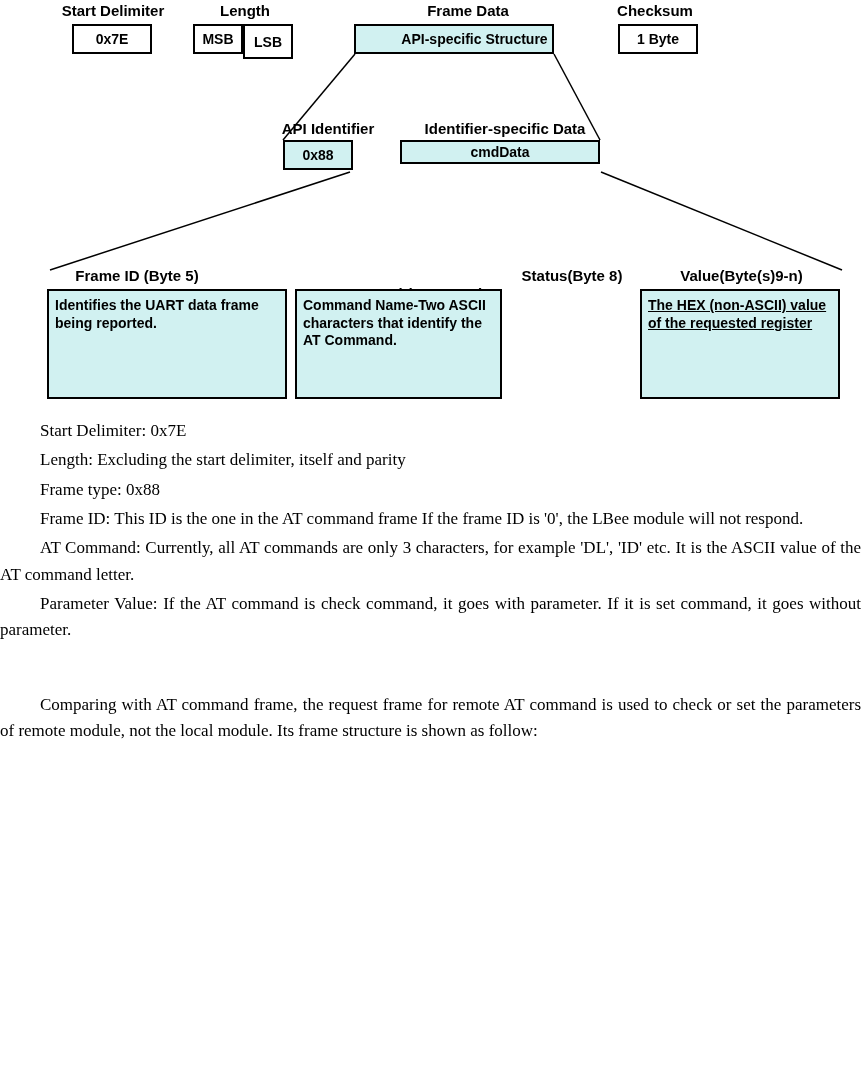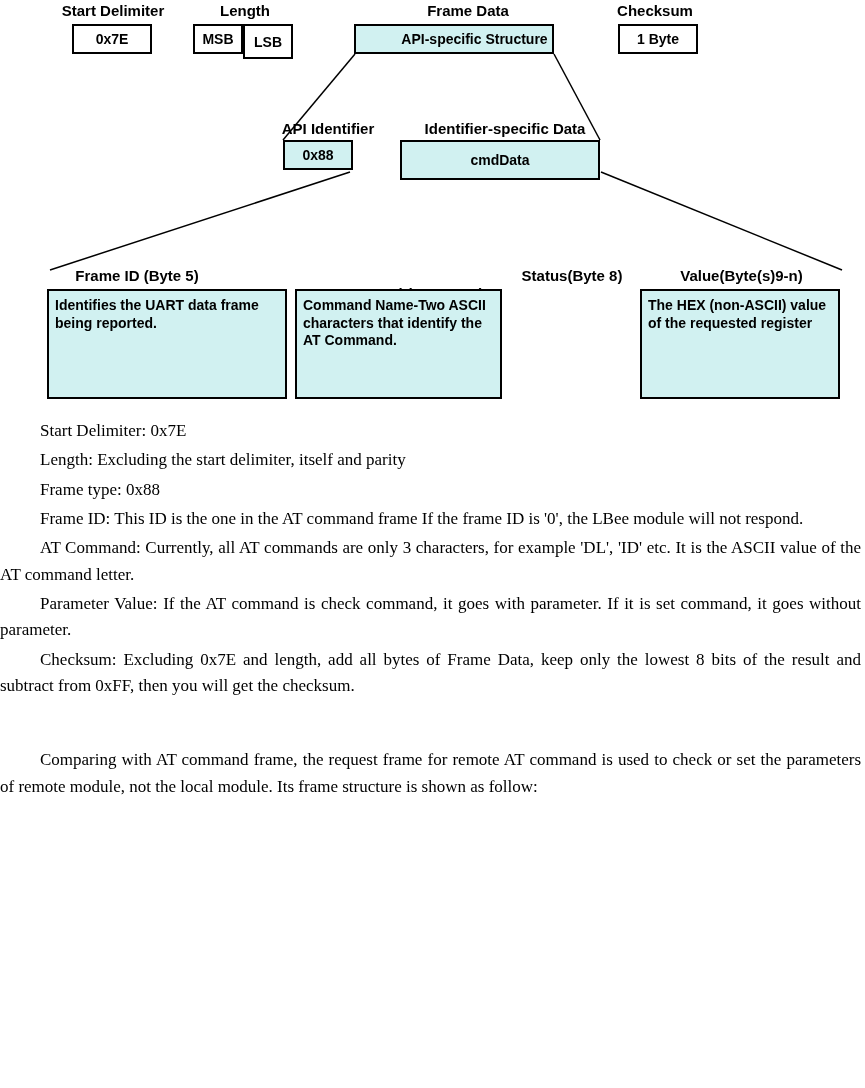--- a/index.html
+++ b/index.html
@@ -91,40 +91,39 @@
     <line x1="554" y1="54" x2="600" y2="140" stroke="#000" stroke-width="1.5"></line>
 
     <line x1="350" y1="172" x2="50" y2="270" stroke="#000" stroke-width="1.5"></line>
     <line x1="601" y1="172" x2="842" y2="270" stroke="#000" stroke-width="1.5"></line>
   </svg>
 
   <div class="label" style="left:263px; top:120px; width:130px;">API Identifier</div>
   <div class="label" style="left:400px; top:120px; width:210px;">Identifier-specific Data</div>
 
   <div class="box shaded" style="left:283px; top:140px; width:70px; height:30px;">0x88</div>
-  <div class="box shaded" style="left:400px; top:140px; width:200px; height:40px;">cmdData</div>
+  <div class="box shaded" style="left:400px; top:140px; width:200px; height:24px;">cmdData</div>
 
   <div class="label" style="left:52px; top:267px; width:170px; font-size:15px;">Frame ID (Byte 5)</div>
   <div class="label" style="left:285px; top:285px; width:220px; font-size:15px;">AT Command (Bytes 6-7)</div>
   <div class="label" style="left:512px; top:267px; width:120px; font-size:15px;">Status(Byte 8)</div>
   <div class="label" style="left:644px; top:267px; width:195px; font-size:15px;">Value(Byte(s)9-n)</div>
 
   <div class="detail-box" style="left:295px; top:289px; width:207px; height:110px;">Command Name-Two ASCII characters that identify the  AT Command.</div>
   <div class="detail-box" style="left:47px; top:289px; width:240px; height:110px;">Identifies the UART data frame being reported.</div>
-  <div class="detail-box" style="left:640px; top:289px; width:200px; height:110px;">The HEX (non-ASCII) value of the requested register</div>
+  <div class="detail-box" style="left:640px; top:289px; width:200px; height:110px;text-decoration:underline;">The HEX (non-ASCII) value of the requested register</div>
 </div>
 
 <div class="content">
   <p class="def">Start Delimiter: 0x7E</p>
   <p class="def">Length: Excluding the start delimiter, itself and parity</p>
   <p class="def">Frame type: 0x88</p>
   <p class="def">Frame ID: This ID is the one in the AT command frame If the frame ID is '0', the LBee module will not respond.</p>
   <p class="def">AT Command: Currently, all AT commands are only 3 characters, for example 'DL', 'ID' etc. It is the ASCII value of the AT command letter.</p>
   <p class="def">Parameter Value: If the AT command is check command, it goes with parameter. If it is set command, it goes without parameter.</p>
-  <p class="def">Checksum: Excluding 0x7E and length, add all bytes of Frame Data, keep only the lowest 8 bits of the result and subtract from 0xFF, then you will get the checksum.</p>
 
   <div style="height:30px;"></div>
 
 
   <div style="height:12px;"></div>
 
   <p class="def">Comparing with AT command frame, the request frame for remote AT command is used to check or set the parameters of remote module, not the local module. Its frame structure is shown as follow:</p>
 </div>
 
 </body></html>

